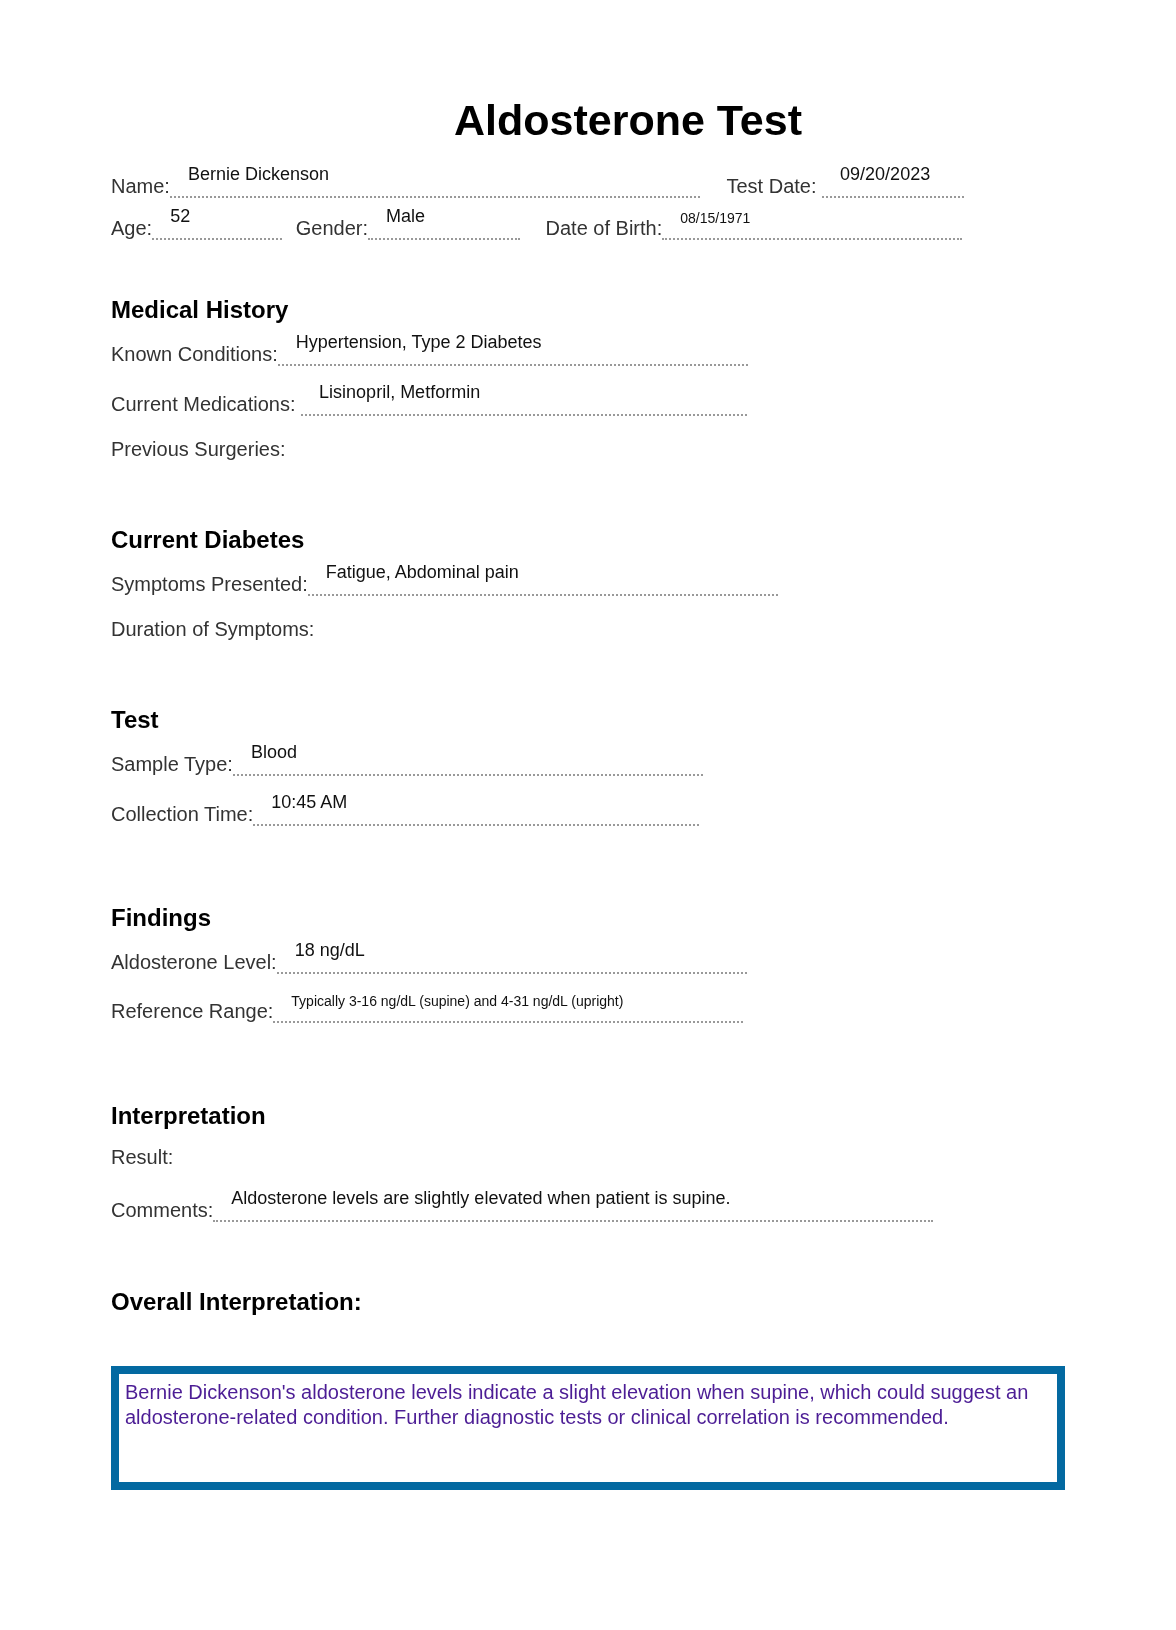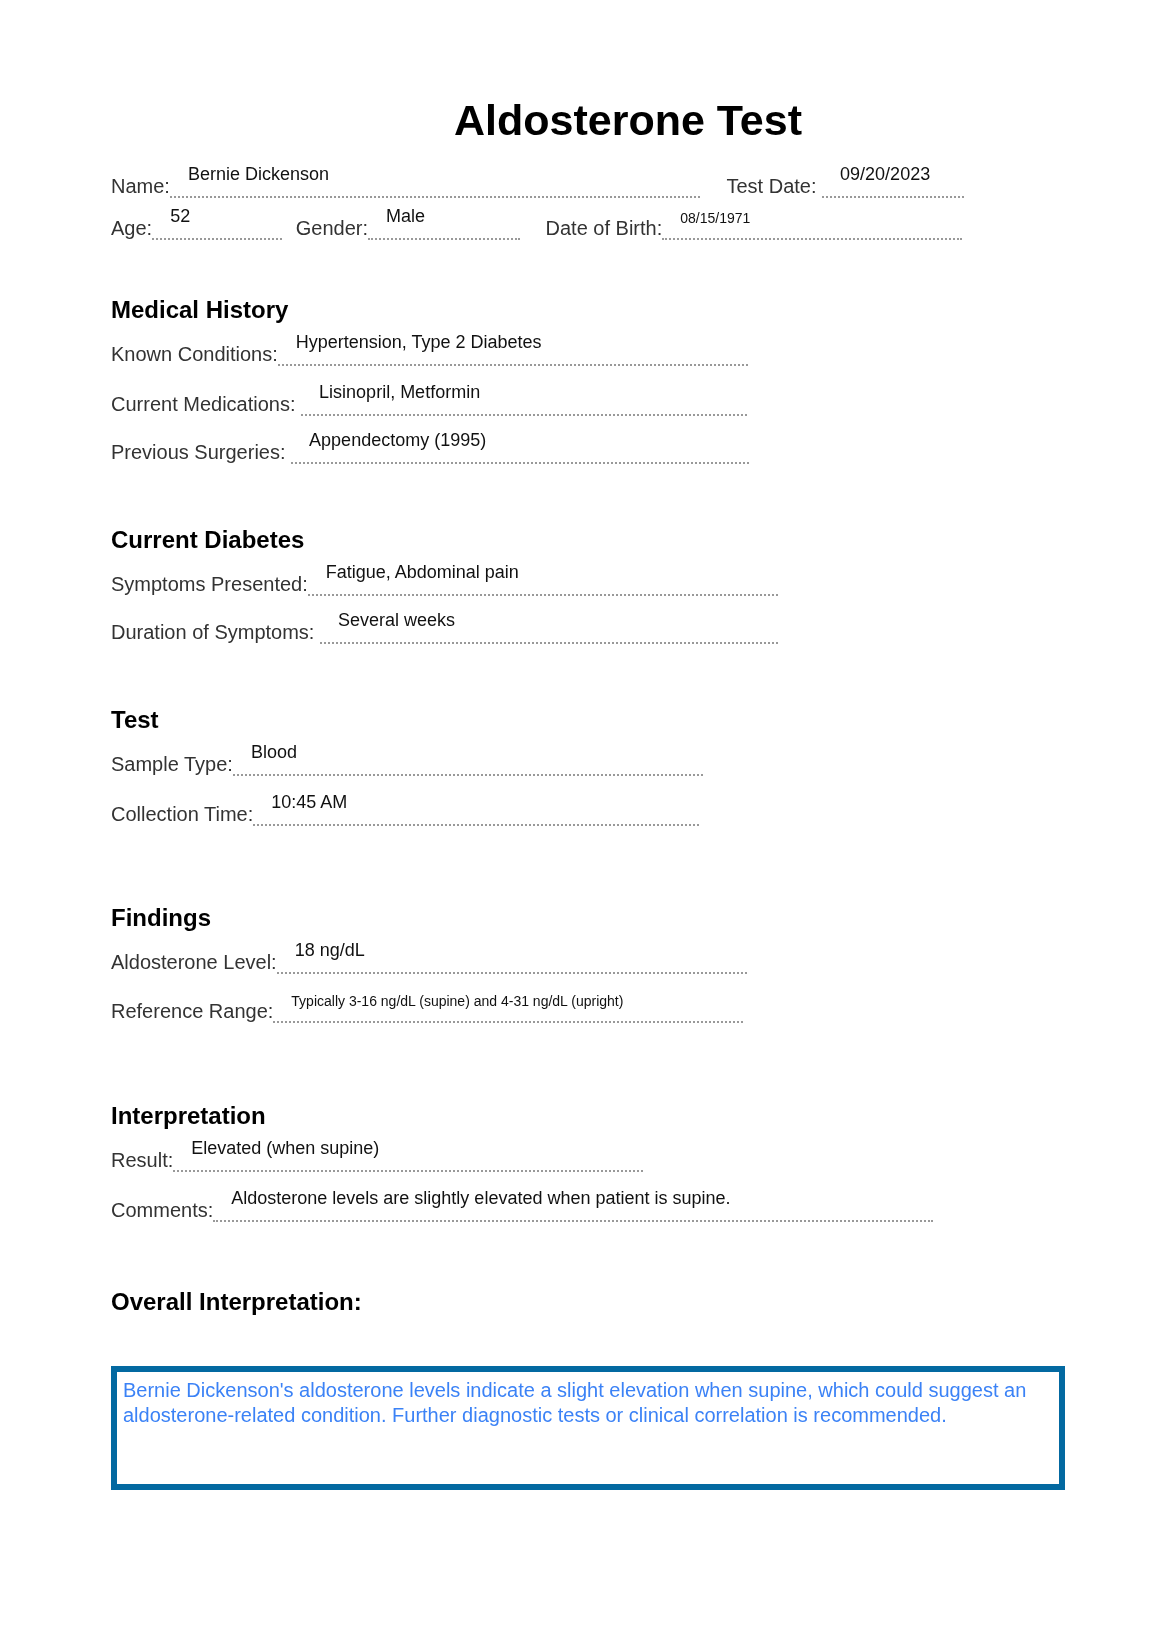--- a/index.html
+++ b/index.html
@@ -4,21 +4,21 @@
 <style>
   html, body { margin: 0; padding: 0; background: #ffffff; }
   body { width: 1176px; height: 1630px; position: relative; font-family: "Liberation Sans", sans-serif; color: #222; }
   .title { position: absolute; left: 0; width: 1176px; top: 96px; text-align: center; font-size: 43px; font-weight: bold; color: #000; padding-left: 40px; }
   .row { position: absolute; left: 111px; font-size: 20px; color: #333; white-space: nowrap; }
   .lbl { display: inline-block; vertical-align: bottom; }
   .fld { display: inline-block; vertical-align: bottom; border-bottom: 2px dotted #999; height: 24px; position: relative; }
   .fld span { position: absolute; left: 18px; top: -8px; font-size: 18px; color: #111; }
   .fld span.small { font-size: 14px; top: -4px; }
   .h2 { position: absolute; left: 111px; font-size: 24px; font-weight: bold; color: #000000; }
-  .box { position: absolute; left: 111px; top: 1366px; width: 954px; height: 124px; border: 6px solid #0369a1; box-sizing: border-box; padding: 6px 6px; font-size: 20px; line-height: 25px; color: #3b82f6; }
+  .box { position: absolute; left: 111px; top: 1366px; width: 954px; height: 124px; border: 8px solid #0369a1; box-sizing: border-box; padding: 6px 6px; font-size: 20px; line-height: 25px; color: #4c1d95; }
 </style>
 </head>
 <body>
 
 <div class="title">Aldosterone Test</div>
 
 <div class="row" style="top:172px">
   <span class="lbl">Name:</span><span class="fld" style="width:530px"><span>Bernie Dickenson</span></span>
   <span class="lbl" style="margin-left:21px">Test Date:</span>
   <span class="fld" style="width:142px"><span>09/20/2023</span></span>
@@ -33,50 +33,48 @@
 <div class="h2" style="top:296px">Medical History</div>
 <div class="row" style="top:340px">
   <span class="lbl">Known Conditions:</span><span class="fld" style="width:470px"><span>Hypertension, Type 2 Diabetes</span></span>
 </div>
 <div class="row" style="top:390px">
   <span class="lbl">Current Medications:</span>
   <span class="fld" style="width:446px"><span>Lisinopril, Metformin</span></span>
 </div>
 <div class="row" style="top:438px">
   <span class="lbl">Previous Surgeries:</span>
-  <span class="fld" style="width:458px"><span>Appendectomy (1995)</span></span>
 </div>
 
 <div class="h2" style="top:526px">Current Diabetes</div>
 <div class="row" style="top:570px">
   <span class="lbl">Symptoms Presented:</span><span class="fld" style="width:470px"><span>Fatigue, Abdominal pain</span></span>
 </div>
 <div class="row" style="top:618px">
   <span class="lbl">Duration of Symptoms:</span>
-  <span class="fld" style="width:458px"><span>Several weeks</span></span>
 </div>
 
 <div class="h2" style="top:706px">Test</div>
 <div class="row" style="top:750px">
   <span class="lbl">Sample Type:</span><span class="fld" style="width:470px"><span>Blood</span></span>
 </div>
 <div class="row" style="top:800px">
   <span class="lbl">Collection Time:</span><span class="fld" style="width:446px"><span>10:45 AM</span></span>
 </div>
 
 <div class="h2" style="top:904px">Findings</div>
 <div class="row" style="top:948px">
   <span class="lbl">Aldosterone Level:</span><span class="fld" style="width:470px"><span>18 ng/dL</span></span>
 </div>
 <div class="row" style="top:997px">
   <span class="lbl">Reference Range:</span><span class="fld" style="width:470px"><span class="small">Typically 3-16 ng/dL (supine) and 4-31 ng/dL (upright)</span></span>
 </div>
 
 <div class="h2" style="top:1102px">Interpretation</div>
 <div class="row" style="top:1146px">
-  <span class="lbl">Result:</span><span class="fld" style="width:470px"><span>Elevated (when supine)</span></span>
+  <span class="lbl">Result:</span>
 </div>
 <div class="row" style="top:1196px">
   <span class="lbl">Comments:</span><span class="fld" style="width:720px"><span>Aldosterone levels are slightly elevated when patient is supine.</span></span>
 </div>
 
 <div class="h2" style="top:1288px">Overall Interpretation:</div>
 <div class="box">Bernie Dickenson's aldosterone levels indicate a slight elevation when supine, which could suggest an aldosterone-related condition. Further diagnostic tests or clinical correlation is recommended.</div>
 
 </body></html>

